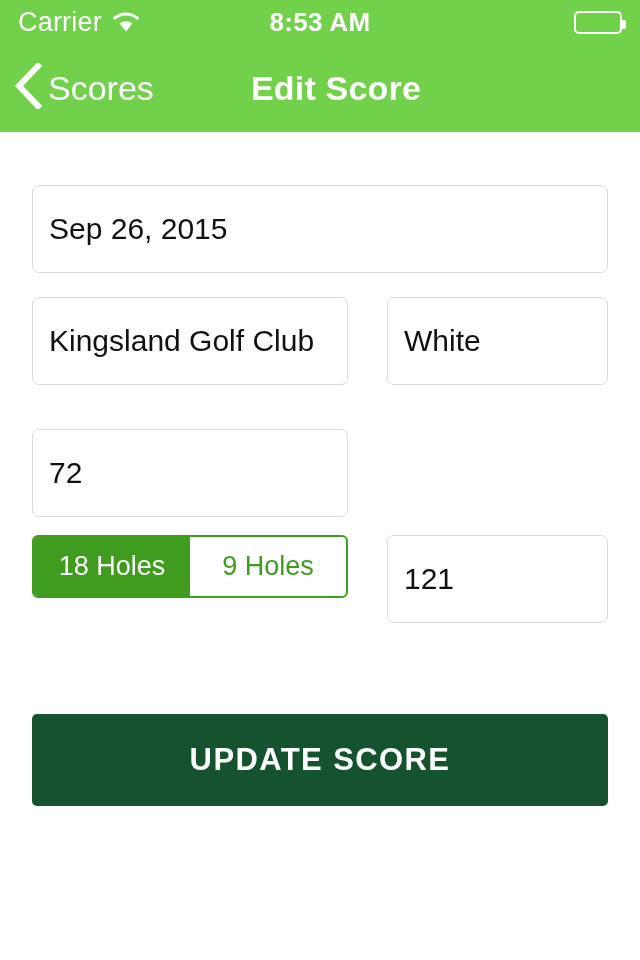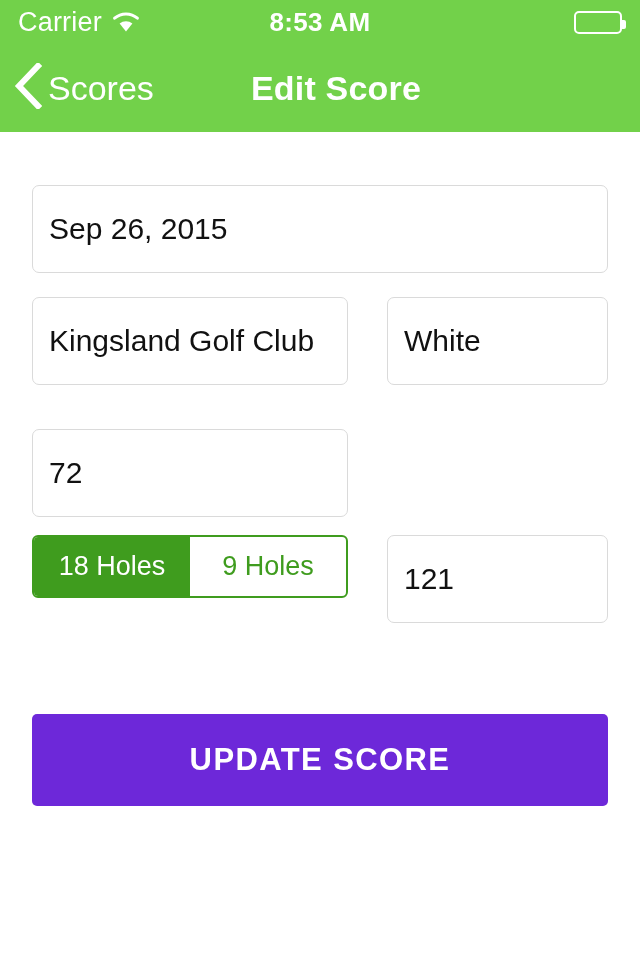--- a/index.html
+++ b/index.html
@@ -185,21 +185,21 @@
     border-radius:11px;
   }
 
   
   .primary-button {
     position:absolute;
     left:32px;
     top:582px;
     width:576px;
     height:92px;
-    background:#6d28d9;
+    background:#14532d;
     border:none;
     border-radius:5px;
     color:#ffffff;
     font-family:"Liberation Sans", sans-serif;
     font-size:31px;
     font-weight:bold;
     letter-spacing:1.4px;
     cursor:pointer;
     display:flex;
     align-items:center;

